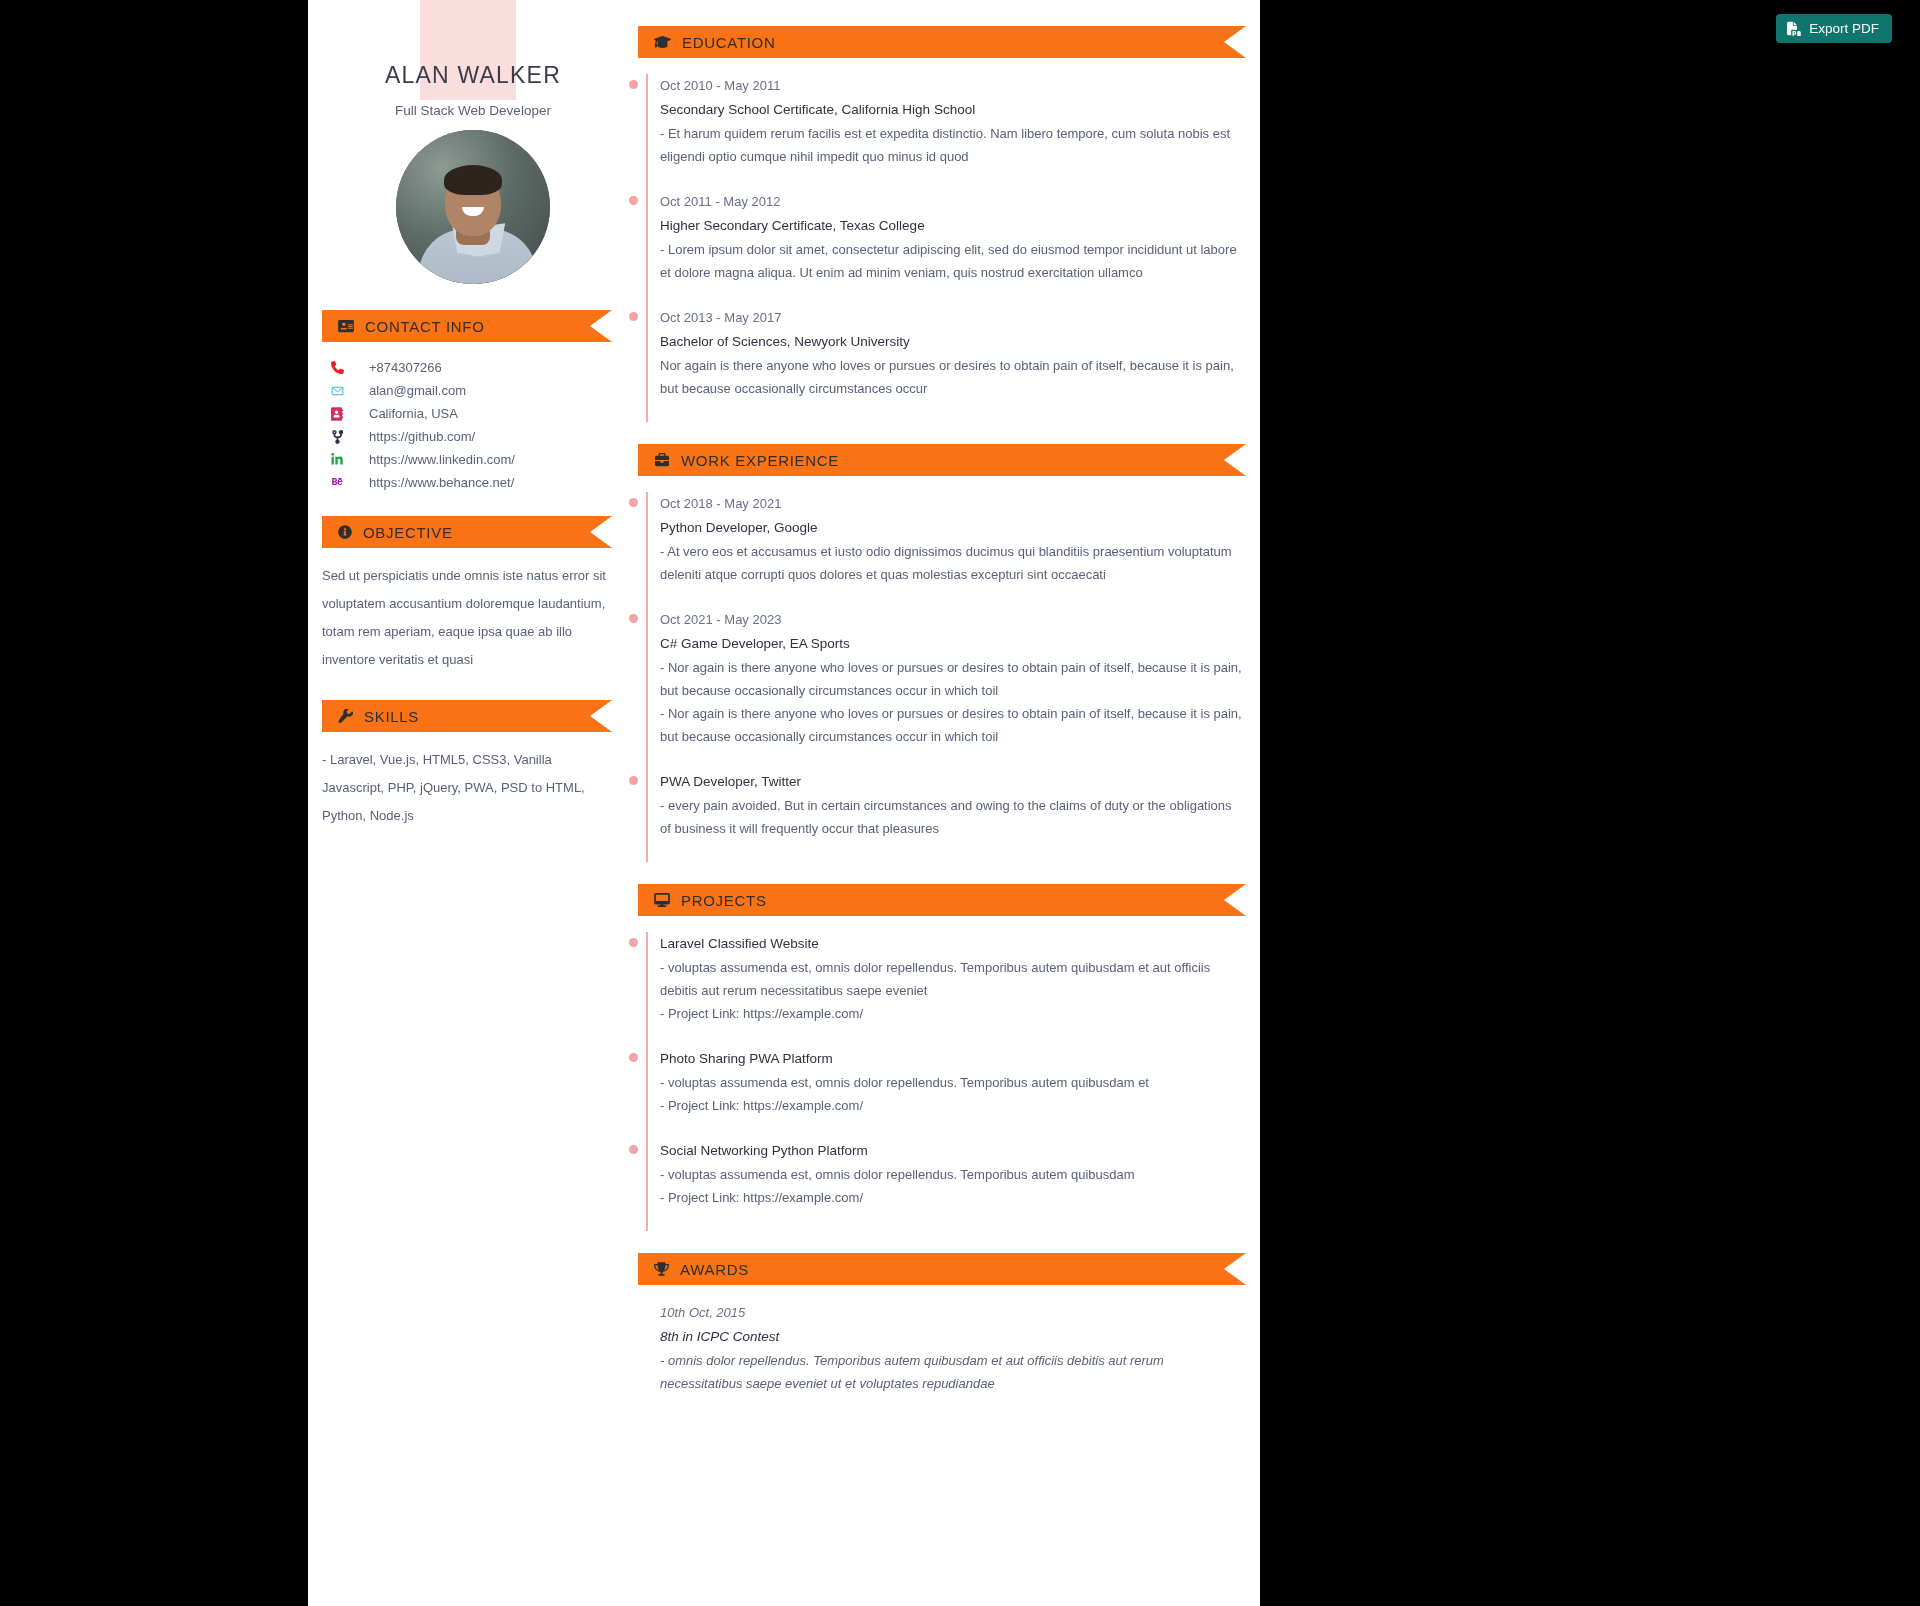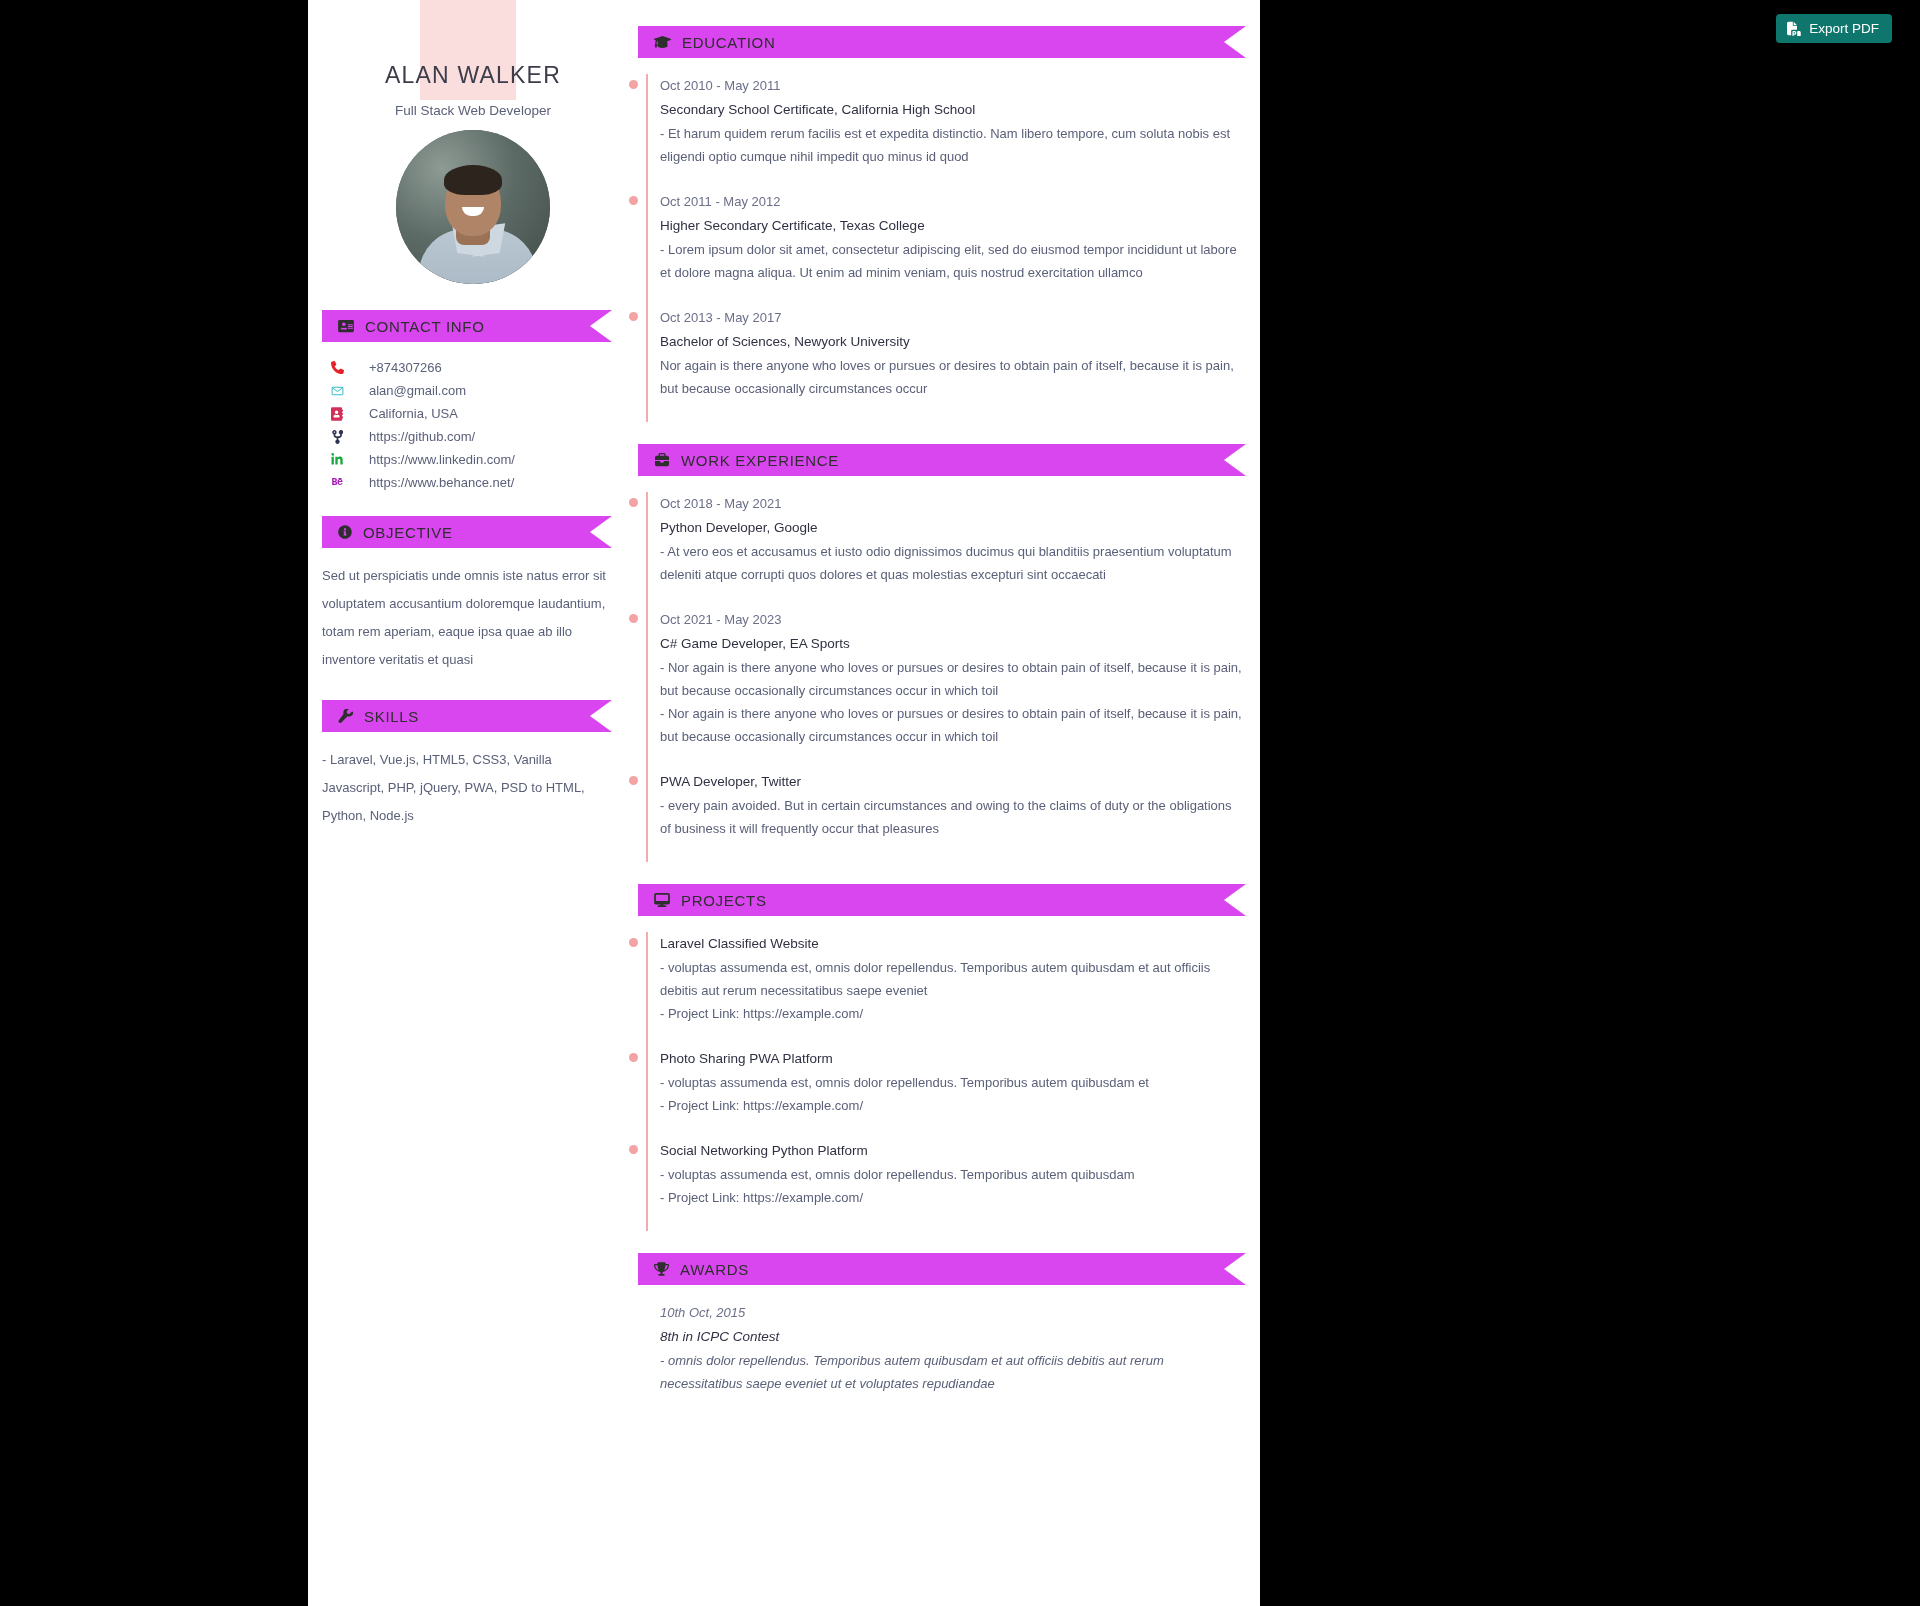--- a/index.html
+++ b/index.html
@@ -146,21 +146,21 @@
     left: 50%; top: 50%;
     transform: translateX(-50%);
     width: 22px; height: 9px;
     background: #ffffff;
     border-radius: 0 0 11px 11px;
   }
 
   
   .ribbon {
     position: relative;
-    background: #d946ef;
+    background: #f97316;
     height: 32px;
     display: flex;
     align-items: center;
     gap: 11px;
     padding-left: 16px;
     color: #2e2e2e;
     font-size: 15px;
     letter-spacing: .7px;
   }
   .ribbon::after {

